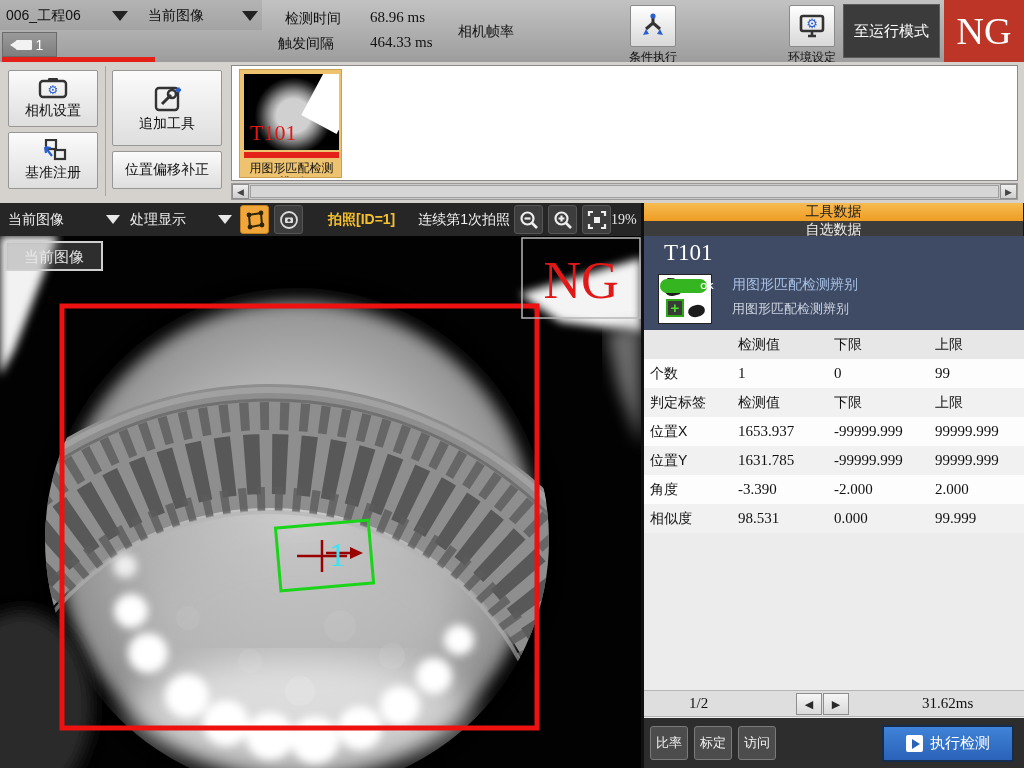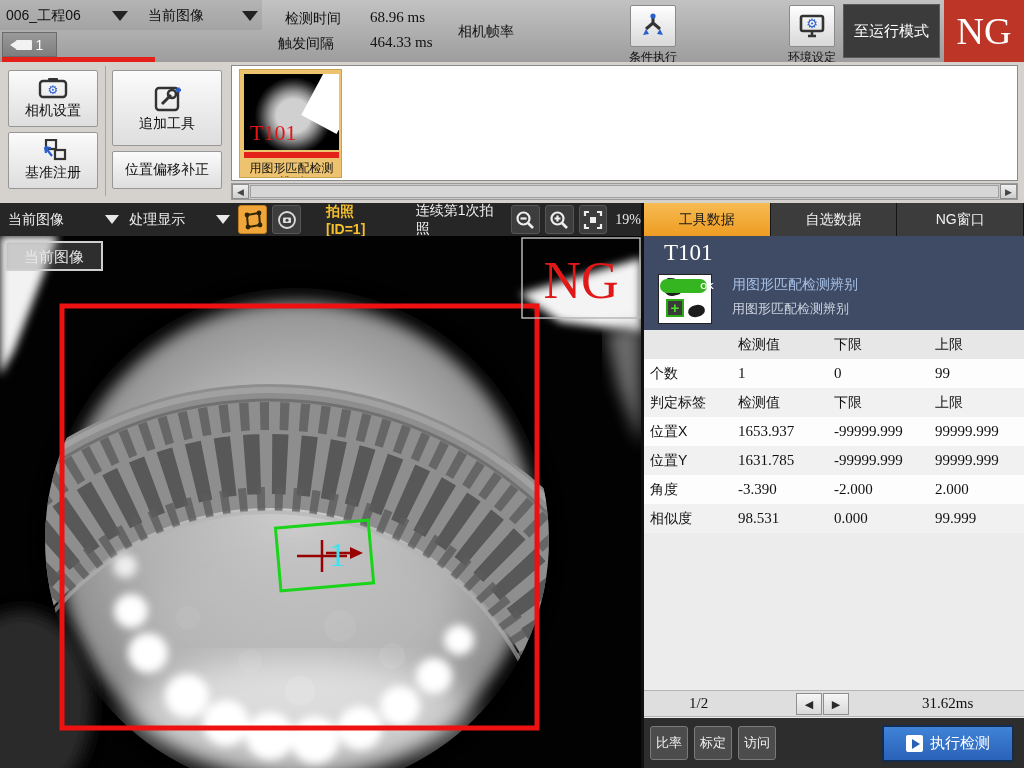--- a/index.html
+++ b/index.html
@@ -81,21 +81,21 @@
     border-right:7px solid transparent; border-top:9px solid #e8e8e8; }
   .tool-sq { width:29px; height:29px; border-radius:3px; display:flex;
     align-items:center; justify-content:center; cursor:pointer; }
   .tool-sq.active { background:#f0a63a; border:1px solid #c07f1d; }
   .tool-sq.dark { background:#3d3d3d; border:1px solid #565656; }
   #capture-label { color:#f5c02c; font-size:14px;font-weight:bold; }
   #capture-status { color:#f2f2f2; font-size:14px; }
   #zoom-percent { color:#e8e8e8; font-size:14px; }
 
   
-  #right-tabs { left:644px; top:203px; width:380px; height:33px; display:flex; background:#1d1d1d; }
+  #right-tabs { left:644px; top:203px; width:380px; height:33px; display:flex; background:#1d1d1d;flex-direction:column; }
   .rtab { flex:1; display:flex; align-items:center; justify-content:center;
     font-size:14px; cursor:pointer; border-right:1px solid #151515; }
   .rtab.active { background:linear-gradient(#f7bb52,#ee9c22); color:#1a1a1a; }
   .rtab.inactive { background:#3c3c3c; color:#f0f0f0; }
   #panel-sep { left:641px; top:203px; width:3px; height:565px; background:#101010; }
 
   
   #viewer { left:0; top:236px; width:641px; height:532px; background:#000; }
 
   
@@ -296,21 +296,21 @@
       <path d="M13 13 L18 18" stroke="#eee" stroke-width="2.6"></path>
       <path d="M5.5 8.5 h6 M8.5 5.5 v6" stroke="#eee" stroke-width="2.2"></path>
     </svg>
   </div>
   <div class="tool-sq dark" style="margin-left:5px">
     <svg width="20" height="20" viewBox="0 0 20 20">
       <path d="M2 6 V2 h4 M14 2 h4 v4 M18 14 v4 h-4 M6 18 H2 v-4" fill="none" stroke="#eee" stroke-width="2.2"></path>
       <rect x="7" y="7" width="6" height="6" fill="#eee"></rect>
     </svg>
   </div>
-  <div id="zoom-percent" class="num" style="margin-left:8px">19%</div>
+  <div id="zoom-percent" class="num" style="margin-left:0">19%</div>
 </div>
 
 <div id="right-tabs" class="abs">
   <div class="rtab active">工具数据</div>
   <div class="rtab inactive">自选数据</div>
   <div class="rtab inactive">NG窗口</div>
 </div>
 <div id="panel-sep" class="abs"></div>
 
 <div id="viewer" class="abs">

